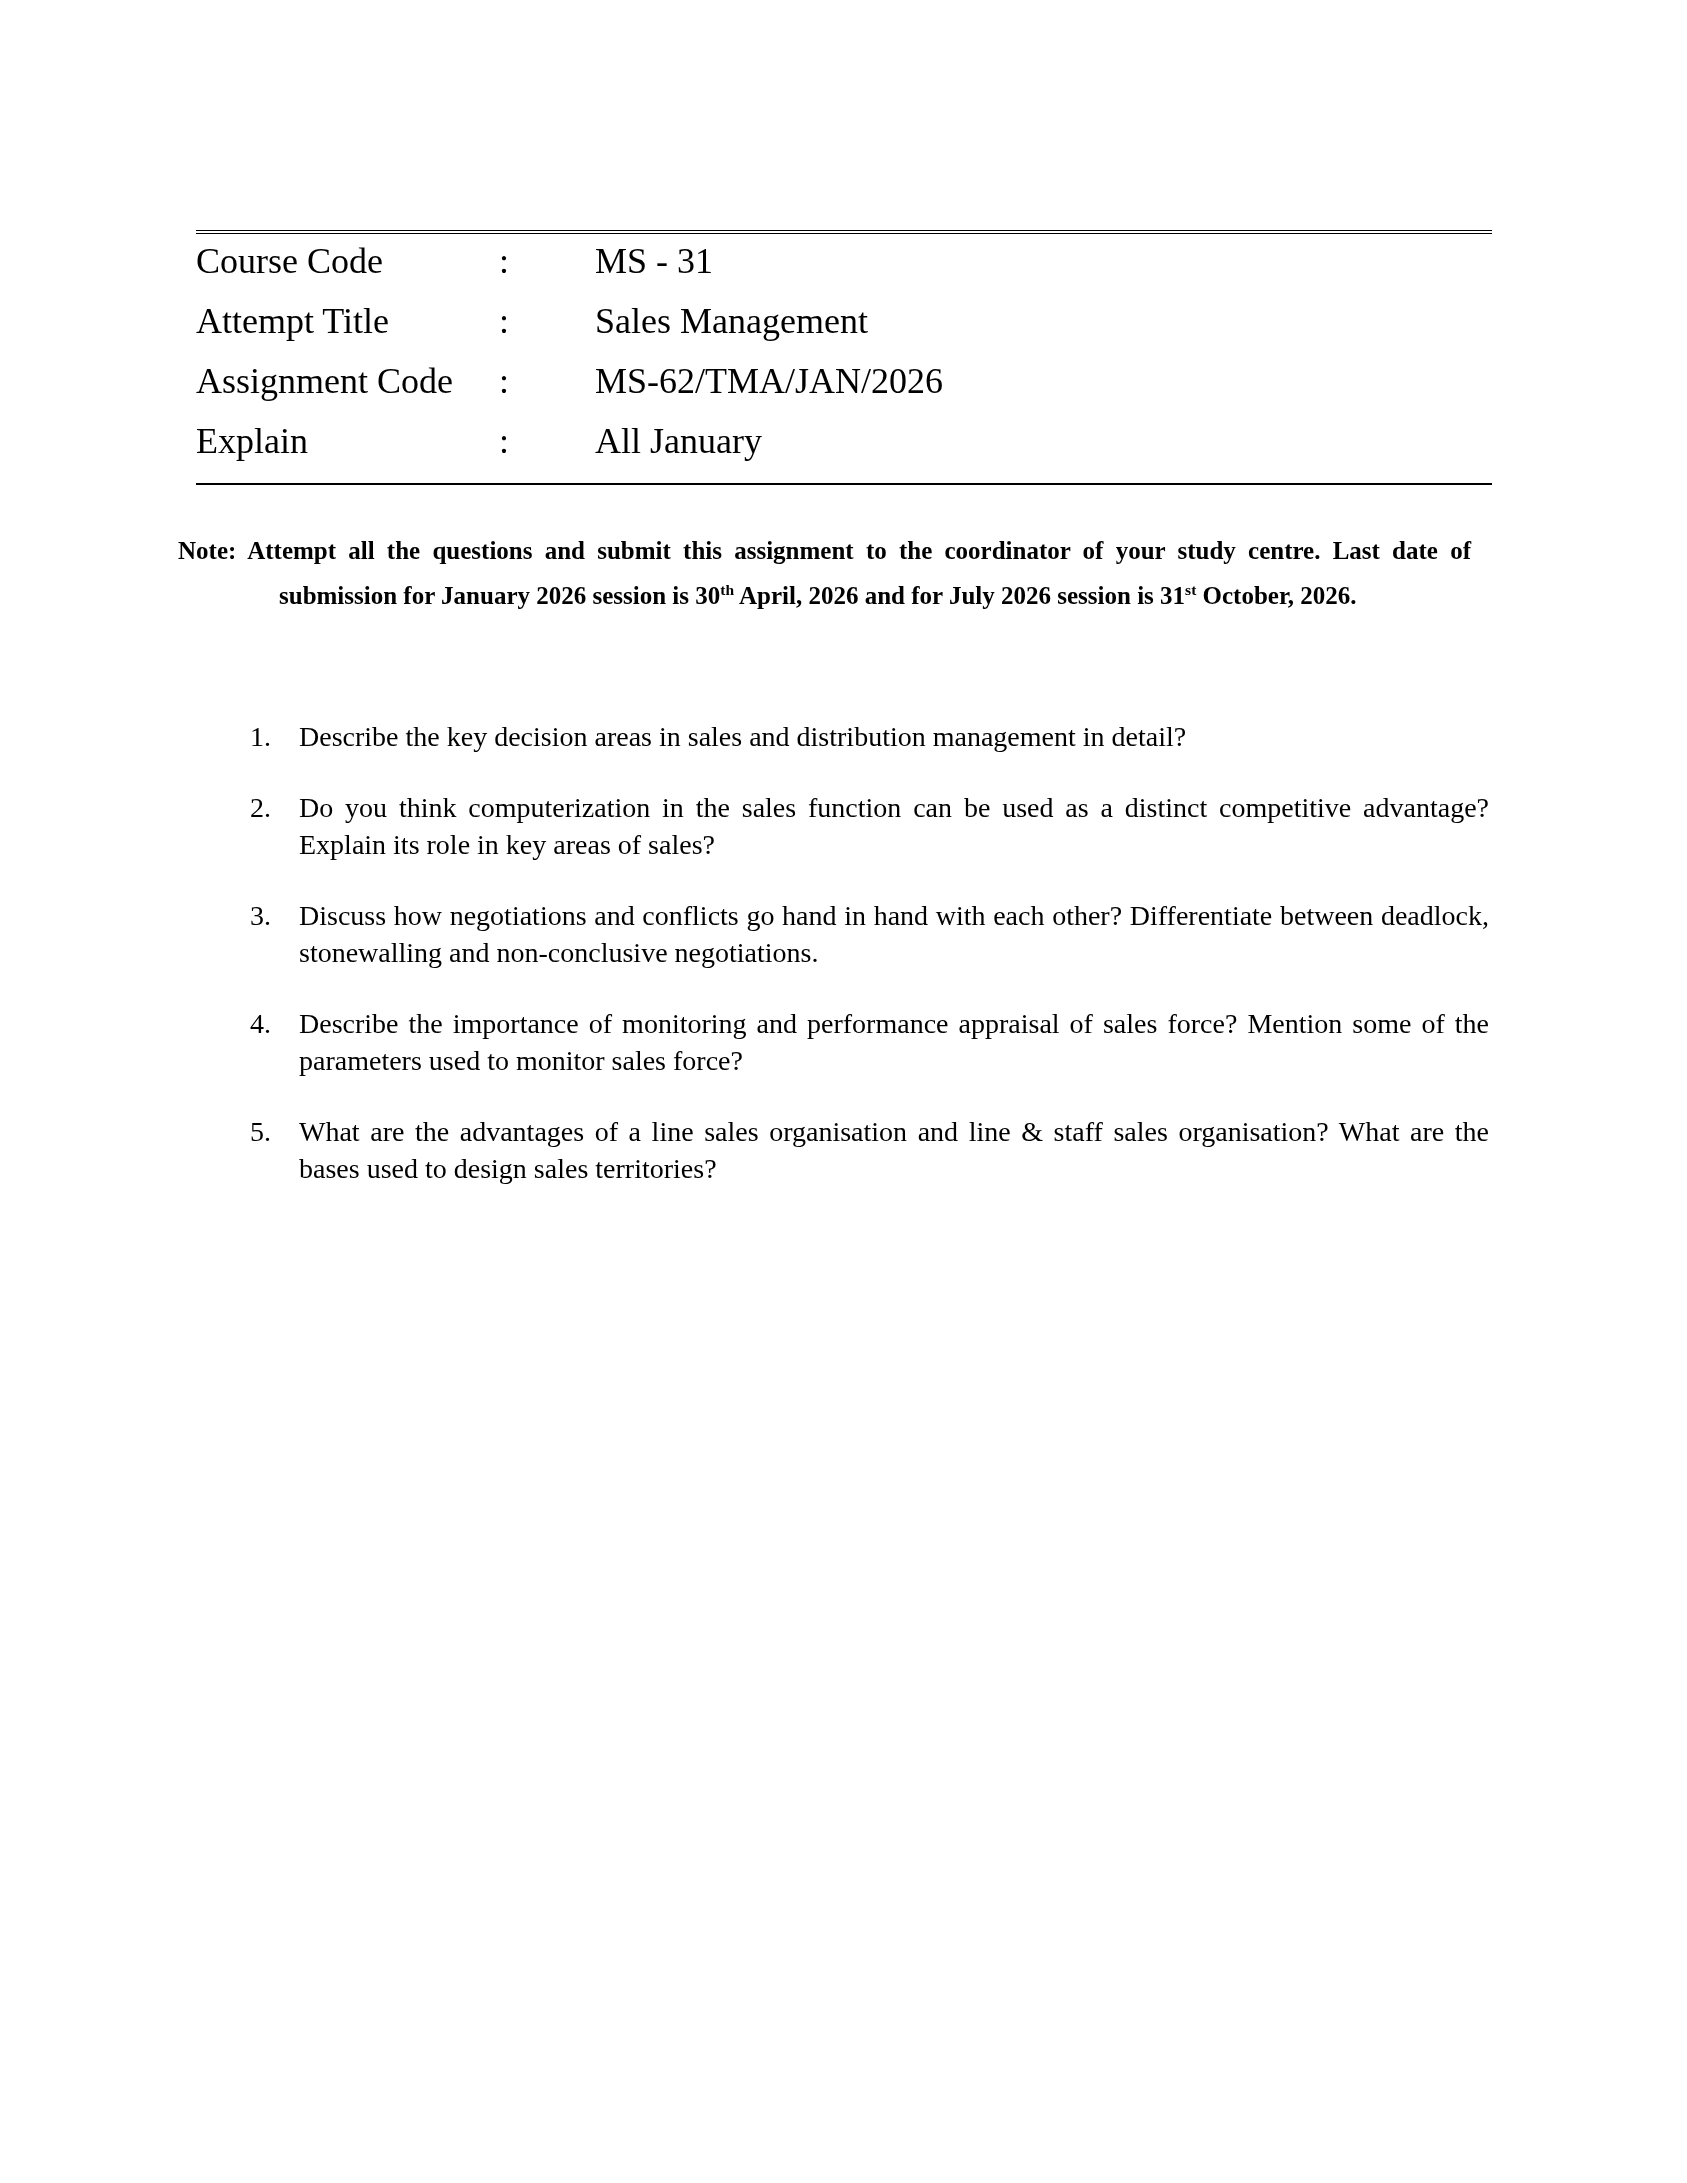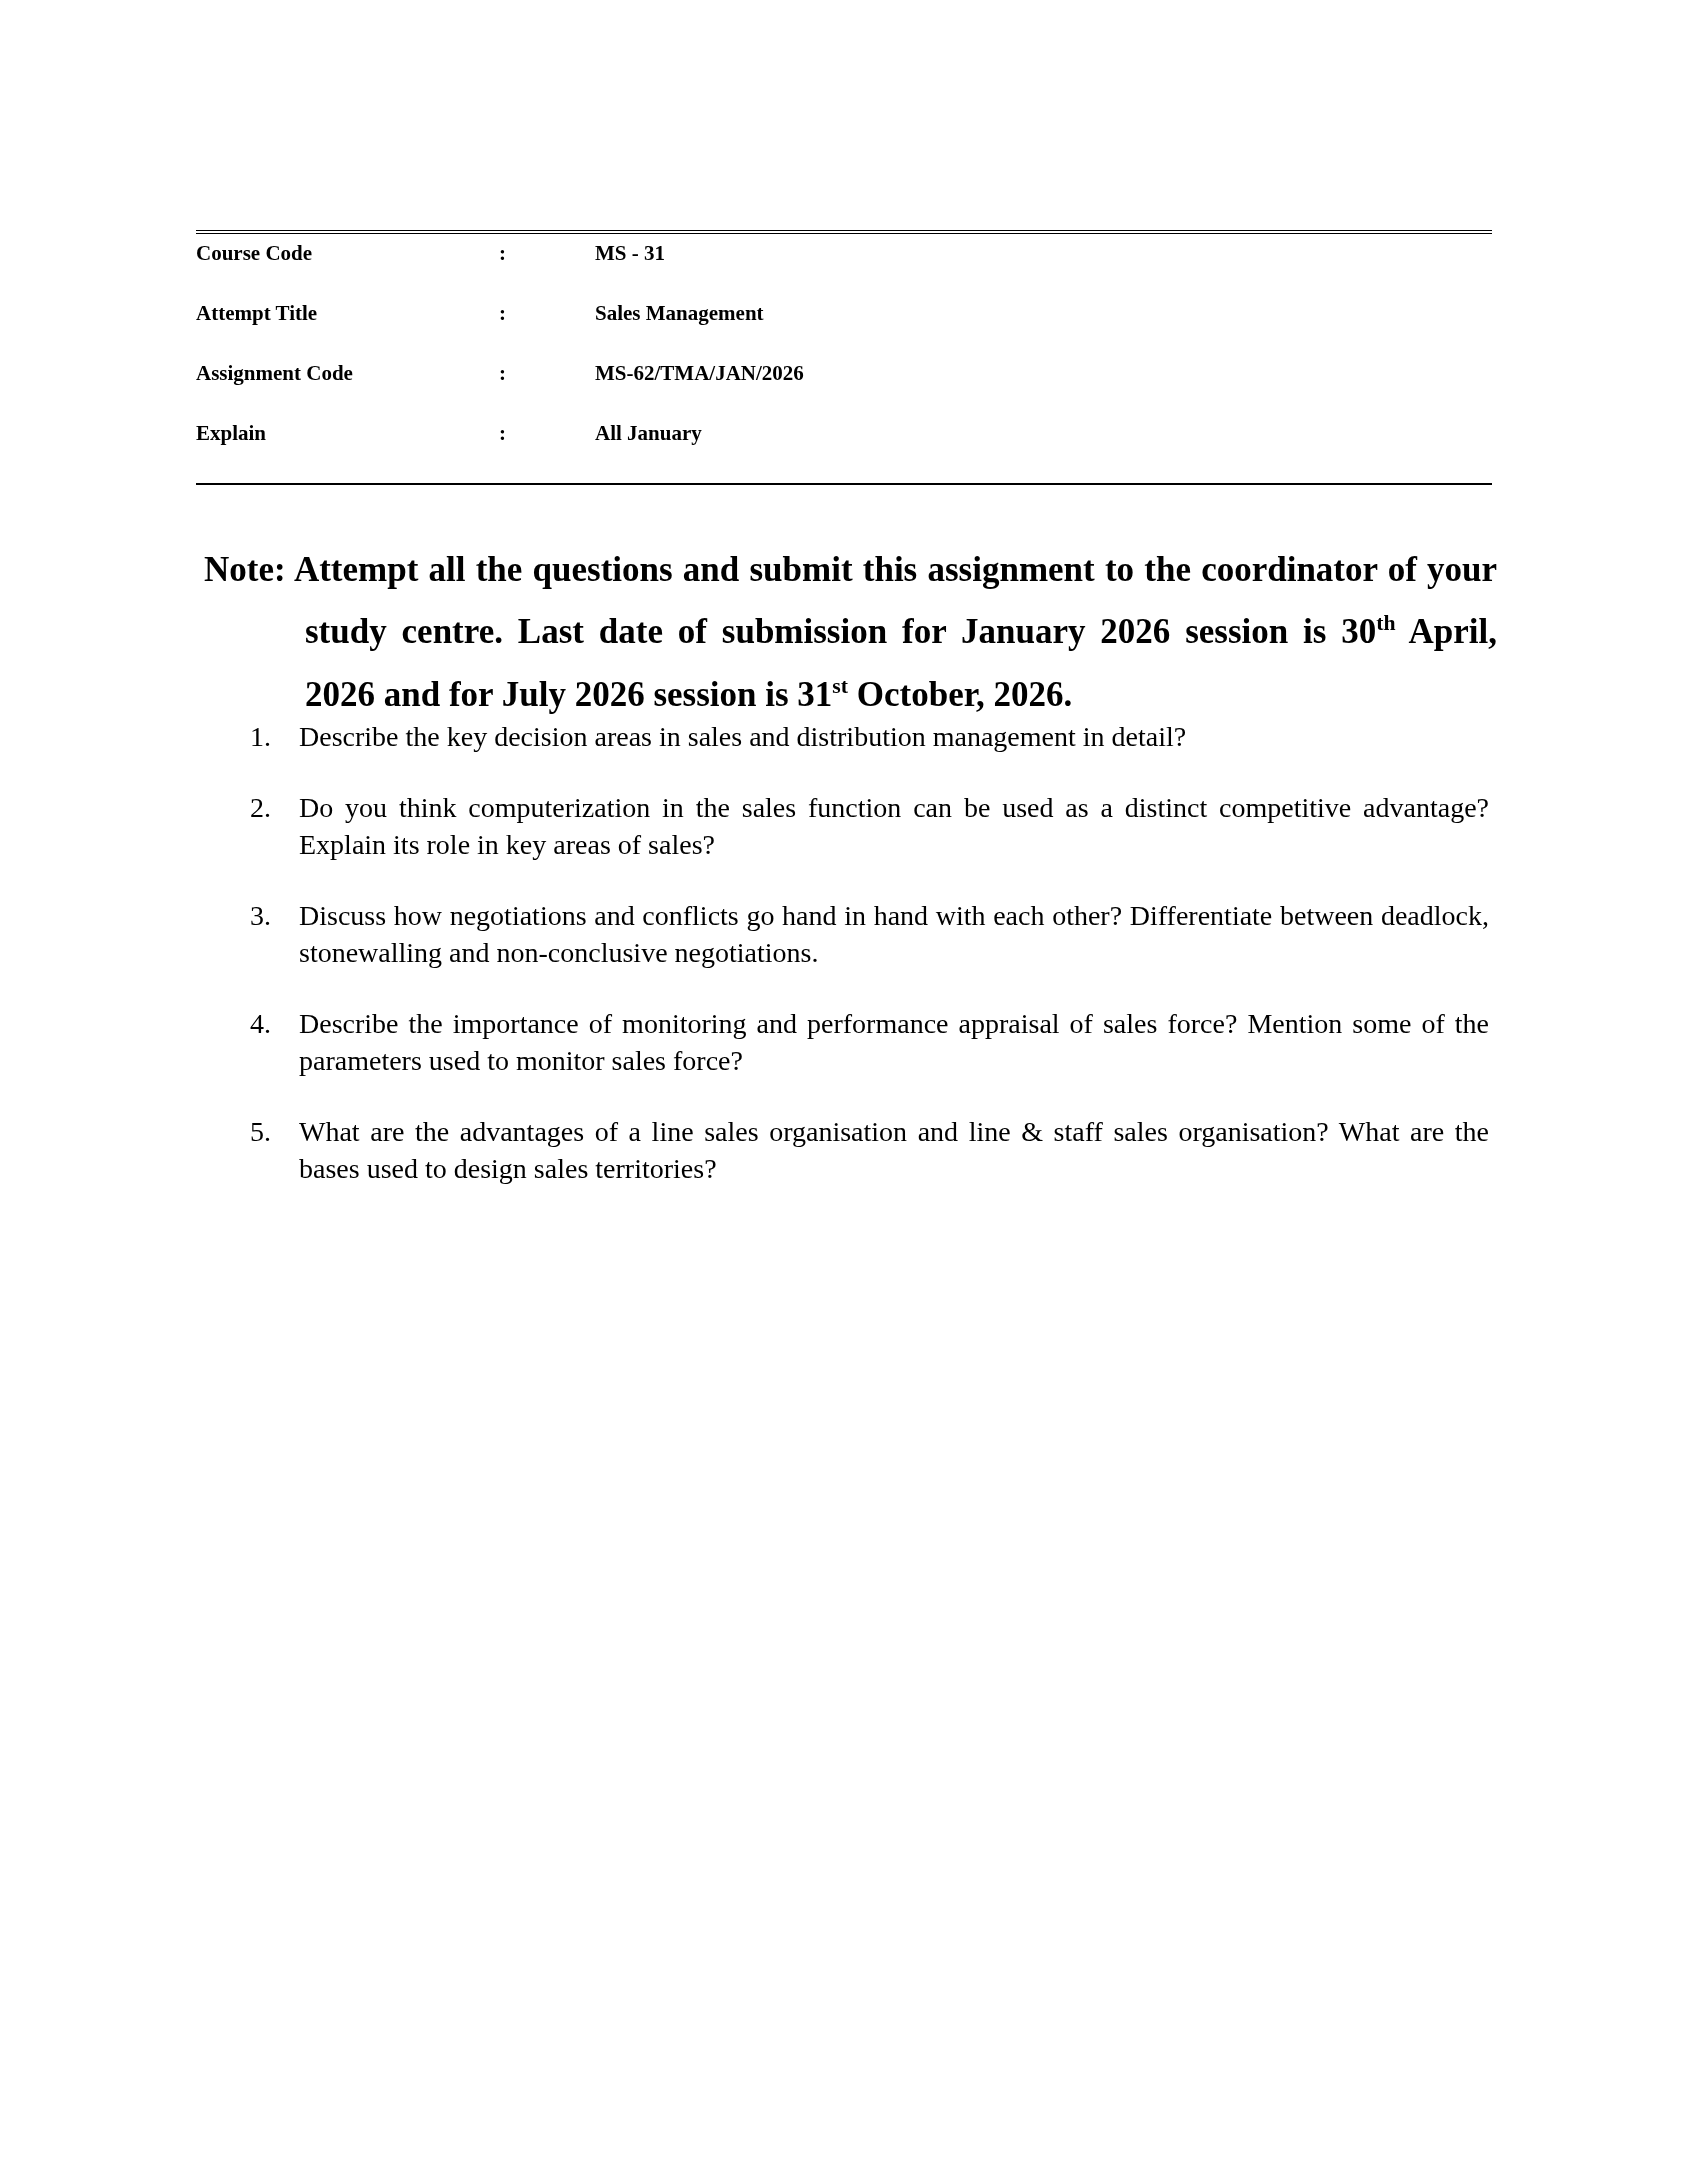--- a/index.html
+++ b/index.html
@@ -38,41 +38,41 @@
     top: 230px;
     width: 1296px;
     border-top: 4.6px double #000;
     border-bottom: 2.6px solid #000;
     padding: 0;
     box-sizing: border-box;
   }
   .info-table {
     width: 100%;
     border-collapse: collapse;
-    font-size: 21px;
-    font-weight: bold;
+    font-size: 36px;
+    font-weight: normal;
   }
   .info-table td {
     padding: 0;
     vertical-align: baseline;
     line-height: 1.0;
     height: 60px;
   }
   .info-table tr:first-child td { padding-top: 9.3px; }
   .col-label { width: 303px; }
   .col-colon { width: 96px; }
   .col-value { width: auto; }
 
   
   .note {
     position: absolute;
-    left: 204px;
+    left: 178px;
     top: 504px;
     width: 1293px;
-    font-size: 35px;
+    font-size: 25px;
     font-weight: bold;
     line-height: 1.78;
     text-align: justify;
     text-justify: inter-word;
     padding-left: 101px;
     text-indent: -101px;
     box-sizing: border-box;
   }
   .note sup {
     font-size: 0.62em;

